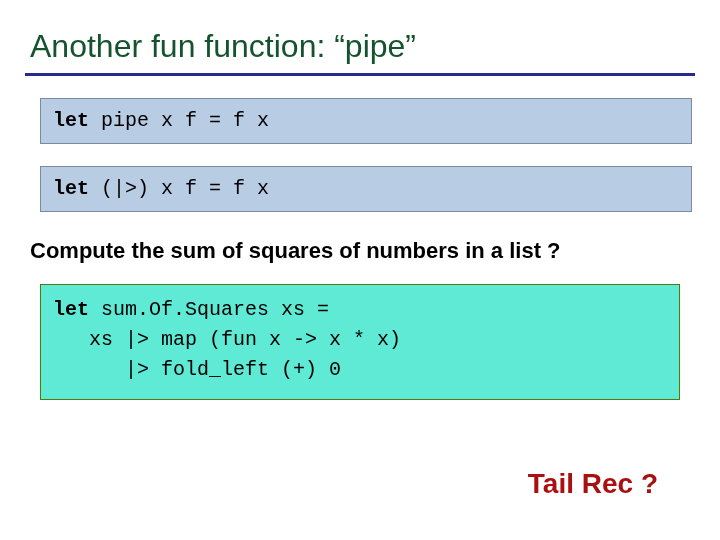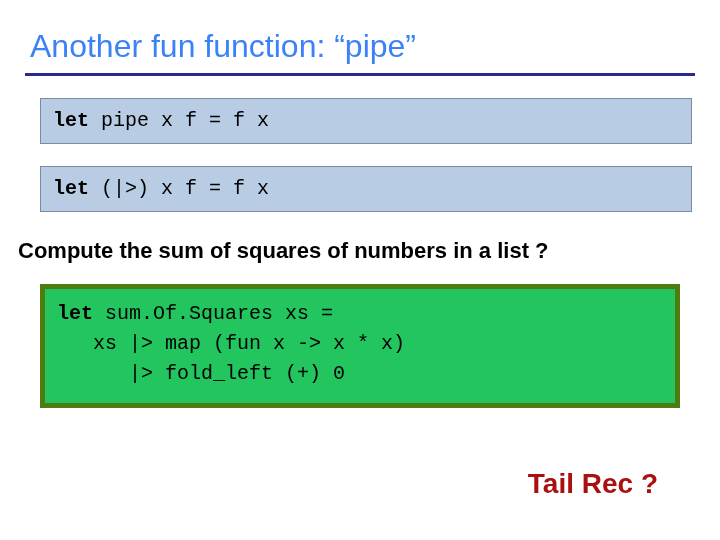--- a/index.html
+++ b/index.html
@@ -6,58 +6,58 @@
     body {
       width: 720px;
       height: 540px;
       background: #ffffff;
       font-family: Verdana, Geneva, sans-serif;
       position: relative;
       overflow: hidden;
     }
     .title {
       font-size: 32px;
-      color: #3b82f6;
+      color: #14532d;
       padding: 28px 34px 8px 30px;
       font-weight: normal;
       font-family: Verdana, Geneva, sans-serif;
     }
     .underline {
       border-bottom: 3px solid #2a2a8a;
       margin: 0 25px 0 25px;
     }
     .code-block {
       background: #b8cce4;
       margin: 22px 28px 0 40px;
       padding: 8px 12px;
       font-family: "Courier New", Courier, monospace;
       font-size: 20px;
       color: #000;
       white-space: pre;
       line-height: 1.4;
       border: 1px solid #7a8aa5;
     }
     .code-block-tall {
-      background: #22c55e;
+      background: #5eead4;
       margin: 20px 40px 0 40px;
       padding: 10px 12px 14px 12px;
       font-family: "Courier New", Courier, monospace;
       font-size: 20px;
       color: #000;
       white-space: pre;
       line-height: 1.5;
-      border: 5px solid #4d7c0f;
+      border: 1px solid #4d7c0f;
     }
     .kw { font-weight: bold; }
     .subtitle {
       font-family: Verdana, Geneva, sans-serif;
       font-size: 22px;
       font-weight: bold;
       color: #000;
-      margin: 26px 30px 0 18px;
+      margin: 26px 30px 0 30px;
     }
     .tail {
       font-family: Verdana, Geneva, sans-serif;
       font-size: 28px;
       font-weight: bold;
       color: #aa1010;
       position: absolute;
       right: 62px;
       bottom: 40px;
     }

